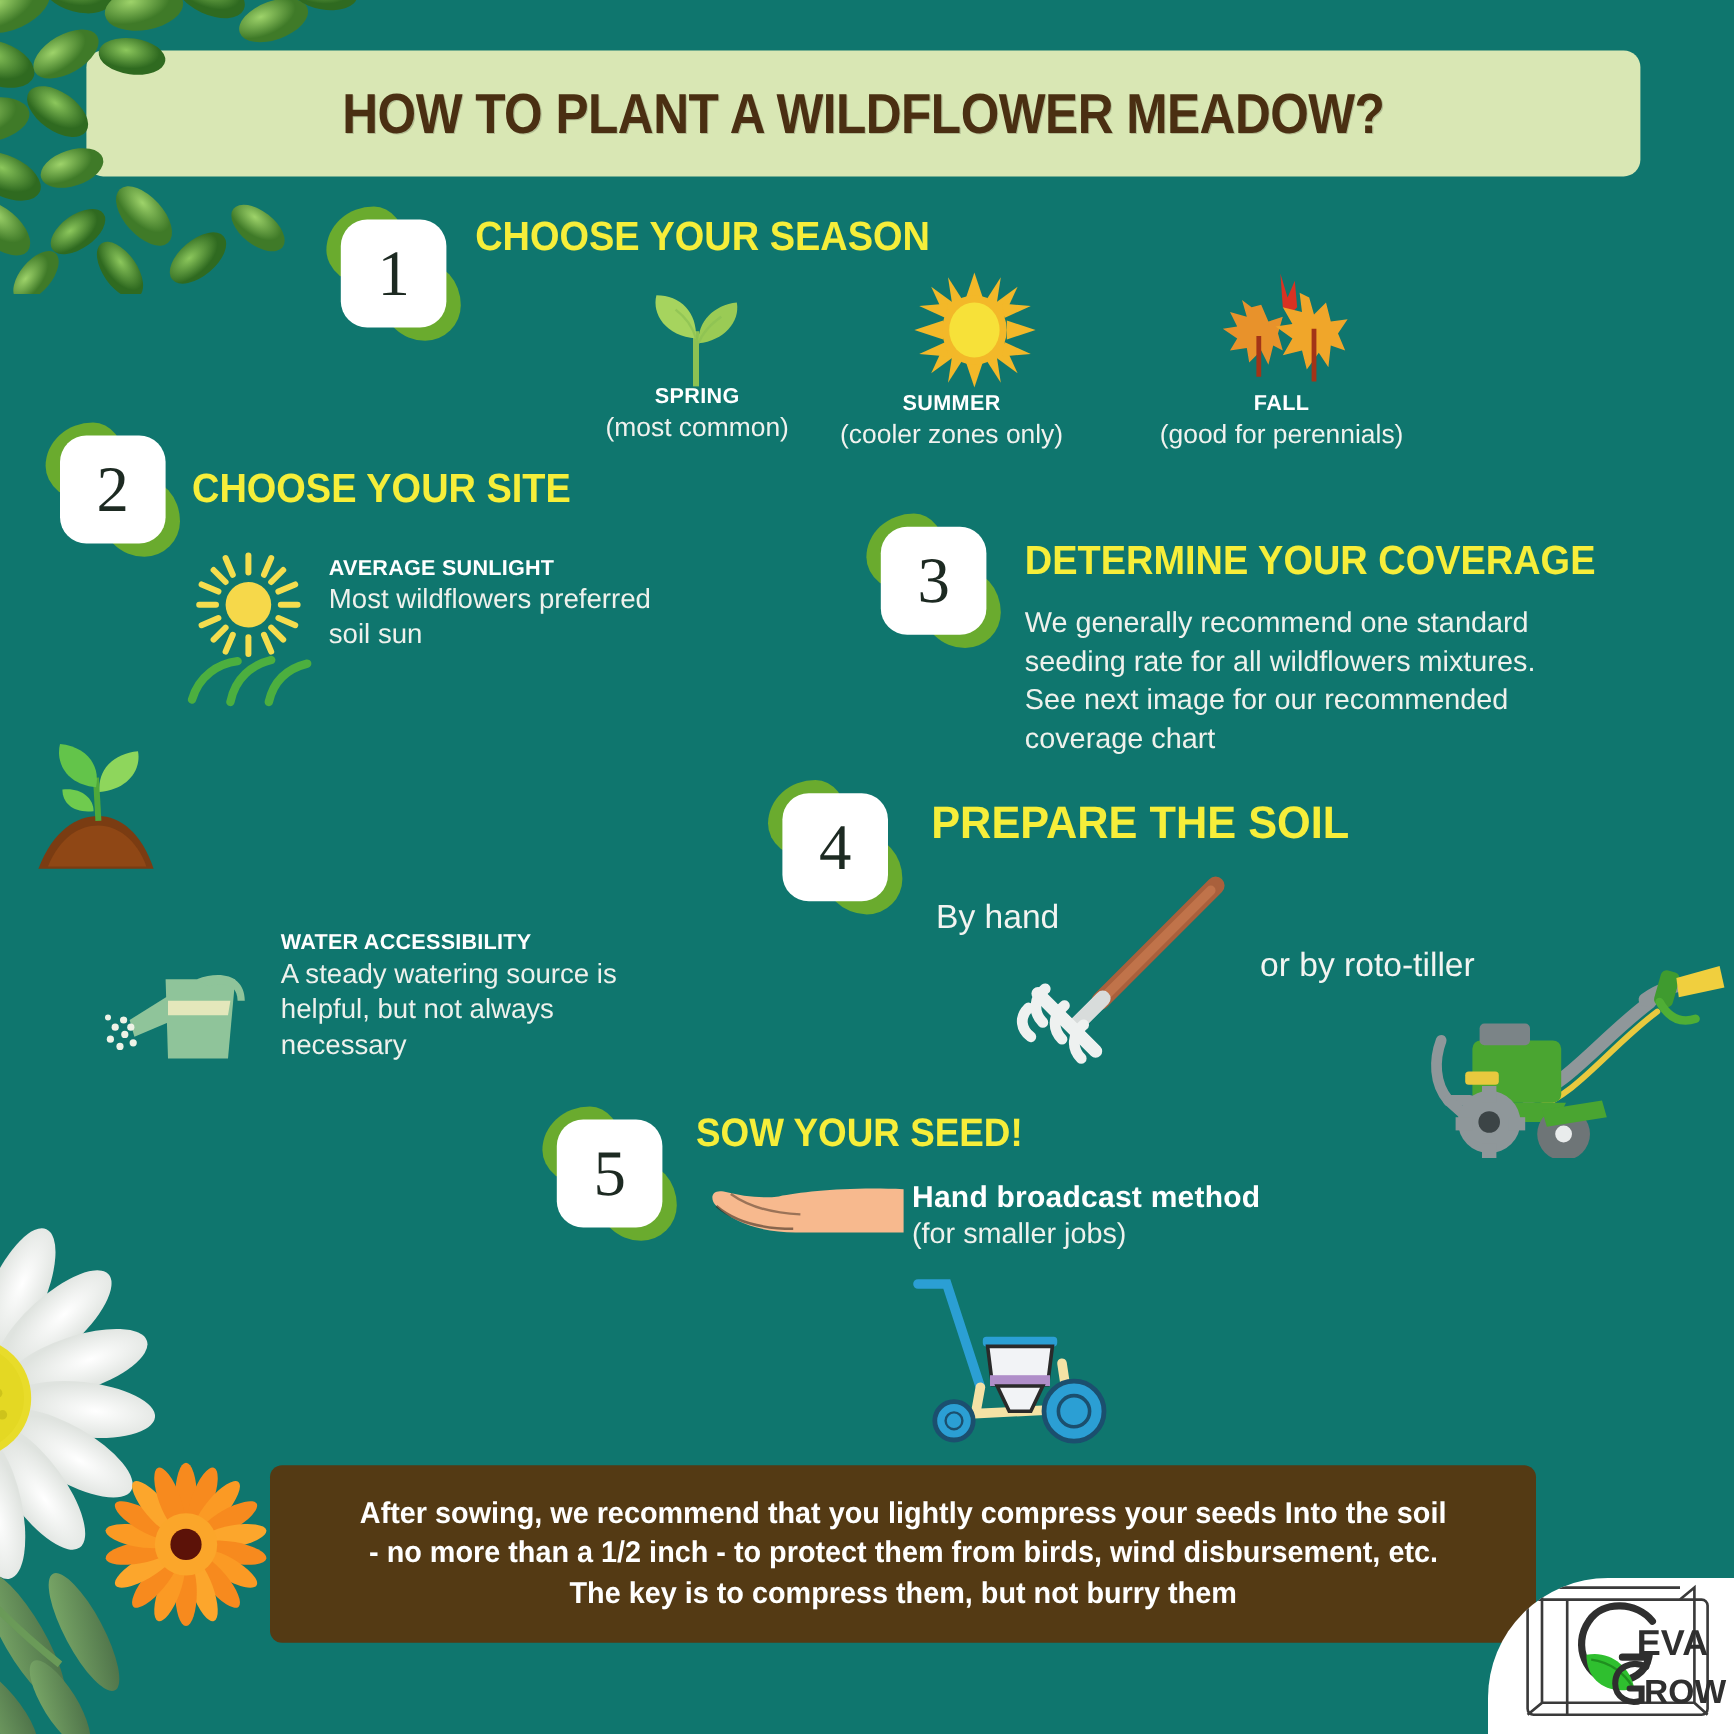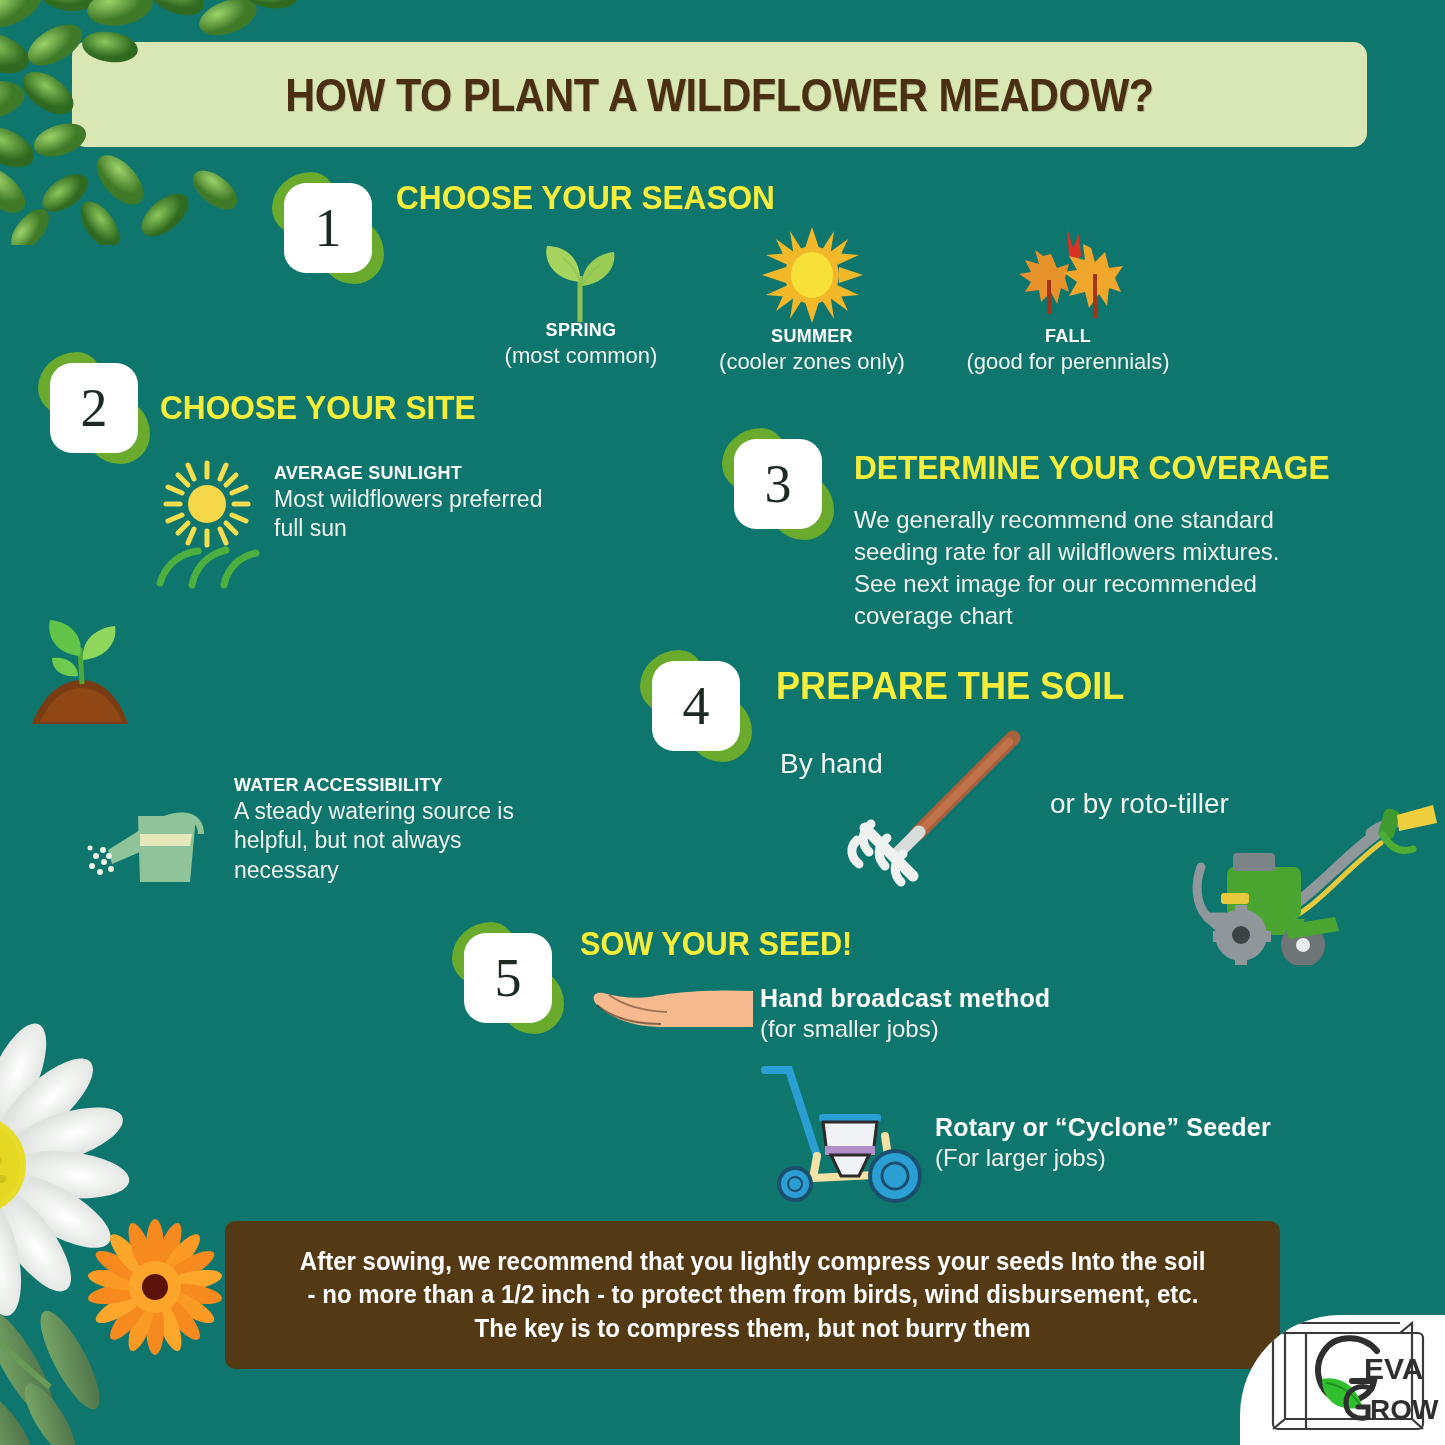--- a/index.html
+++ b/index.html
@@ -162,21 +162,21 @@
       <polygon points="6,70 28,60 30,72"></polygon>
         <polygon points="99,30 77,40 75,28"></polygon>
       <polygon points="74,6 60,28 70,32"></polygon>
         <polygon points="30,94 44,72 34,68"></polygon>
       <polygon points="6,30 28,40 30,28"></polygon>
         <polygon points="99,70 77,60 75,72"></polygon>
     </g>
     <ellipse cx="52" cy="50" rx="27" ry="29" fill="#f3b829"></ellipse>
     <ellipse cx="52" cy="50" rx="21" ry="23" fill="#f7e139"></ellipse>
   </svg>
-  <div class="season" style="left:687px;top:326px;">
+  <div class="season" style="left:668px;top:326px;">
     <div class="nm">SUMMER</div>
     <div class="sub">(cooler zones only)</div>
   </div>
 
   <svg class="art" style="left:1005px;top:222px;" width="125" height="100" viewBox="0 0 125 100">
     <path d="M62 6 L68 26 L74 12 L76 34 L70 40 L64 34 Z" fill="#d93222"></path>
     <path d="M38 34 L30 28 L34 42 L20 38 L26 50 L14 52 L26 60 L20 70 L34 68 L36 80 L46 70 L52 82 L56 66 L64 70 L60 56 L64 42 L52 46 L46 32 Z" fill="#e8922b"></path>
     <path d="M86 26 L78 22 L80 38 L64 34 L72 48 L58 50 L72 60 L64 74 L80 70 L84 86 L94 72 L102 84 L104 66 L116 70 L110 56 L118 44 L104 46 L100 30 L90 40 Z" fill="#f0a62a"></path>
     <path d="M90 52 L90 96" stroke="#a33417" stroke-width="4"></path>
     <path d="M44 58 L44 92" stroke="#a33417" stroke-width="4"></path>
@@ -217,21 +217,21 @@
     <circle cx="55" cy="49" r="19" fill="#f6d84a"></circle>
     <g stroke="#4caf3f" stroke-width="7" stroke-linecap="round" fill="none">
       <path d="M8 128 C14 108 30 98 46 96"></path>
       <path d="M40 130 C44 110 58 99 74 95"></path>
       <path d="M72 130 C76 112 88 102 104 98"></path>
     </g>
   </svg>
   <div class="block" style="left:274px;top:463px;width:400px;">
     <div class="t">AVERAGE SUNLIGHT</div>
     <div class="d" style="white-space:pre-line;">Most  wildflowers preferred
-full sun</div>
+soil sun</div>
   </div>
 
   <svg class="art" style="left:22px;top:612px;" width="118" height="118" viewBox="0 0 118 118">
     <path d="M10 112 C22 80 42 68 60 68 C78 68 96 82 106 112 Z" fill="#7a3c12"></path>
     <path d="M18 110 C28 86 44 76 60 76 C76 76 92 88 100 110 Z" fill="#8f4715"></path>
     <path d="M60 72 L58 36" stroke="#4fa83a" stroke-width="5" fill="none"></path>
     <path d="M58 44 C34 42 24 24 28 8 C50 10 62 26 58 44 Z" fill="#63c44a"></path>
     <path d="M61 48 C84 46 96 30 93 14 C72 16 59 30 61 48 Z" fill="#8ed65c"></path>
     <path d="M56 64 C40 66 30 58 30 46 C44 44 56 52 56 64 Z" fill="#6fcb4e"></path>
   </svg>
@@ -351,24 +351,20 @@
     <path d="M130 76 L136 116" stroke="#f4e2a5" stroke-width="8" fill="none" stroke-linecap="round"></path>
     <rect x="64" y="54" width="62" height="8" rx="3" fill="#2b9fd4"></rect>
     <path d="M68 62 L122 62 L118 94 L72 94 Z" fill="#f2f3f6" stroke="#2a2a2a" stroke-width="3"></path>
     <rect x="70" y="86" width="50" height="9" fill="#b08ec9"></rect>
     <path d="M76 95 L114 95 L104 116 L86 116 Z" fill="#f2f3f6" stroke="#2a2a2a" stroke-width="3"></path>
     <circle cx="140" cy="116" r="25" fill="#2b9fd4" stroke="#1b4f6e" stroke-width="4"></circle>
     <circle cx="140" cy="116" r="13" fill="#2b9fd4" stroke="#1b4f6e" stroke-width="3"></circle>
     <circle cx="40" cy="124" r="16" fill="#2b9fd4" stroke="#1b4f6e" stroke-width="4"></circle>
     <circle cx="40" cy="124" r="7" fill="#2b9fd4" stroke="#1b4f6e" stroke-width="2"></circle>
   </svg>
-  <div class="block" style="left:935px;top:1113px;width:420px;">
-    <div class="t" style="font-size:25px;">Rotary or “Cyclone” Seeder</div>
-    <div class="d" style="font-size:24px;">(For larger jobs)</div>
-  </div>
 
   <div class="bottom-banner">
     <p>After sowing, we recommend that you lightly compress your seeds Into the soil</p>
     <p>- no more than a 1/2 inch - to protect them from birds, wind disbursement, etc.</p>
     <p>The key is to compress them, but not burry them</p>
   </div>
 
   <svg class="flowers" viewBox="0 0 330 430">
     <defs>
       <radialGradient id="petal" cx="50%" cy="40%">

